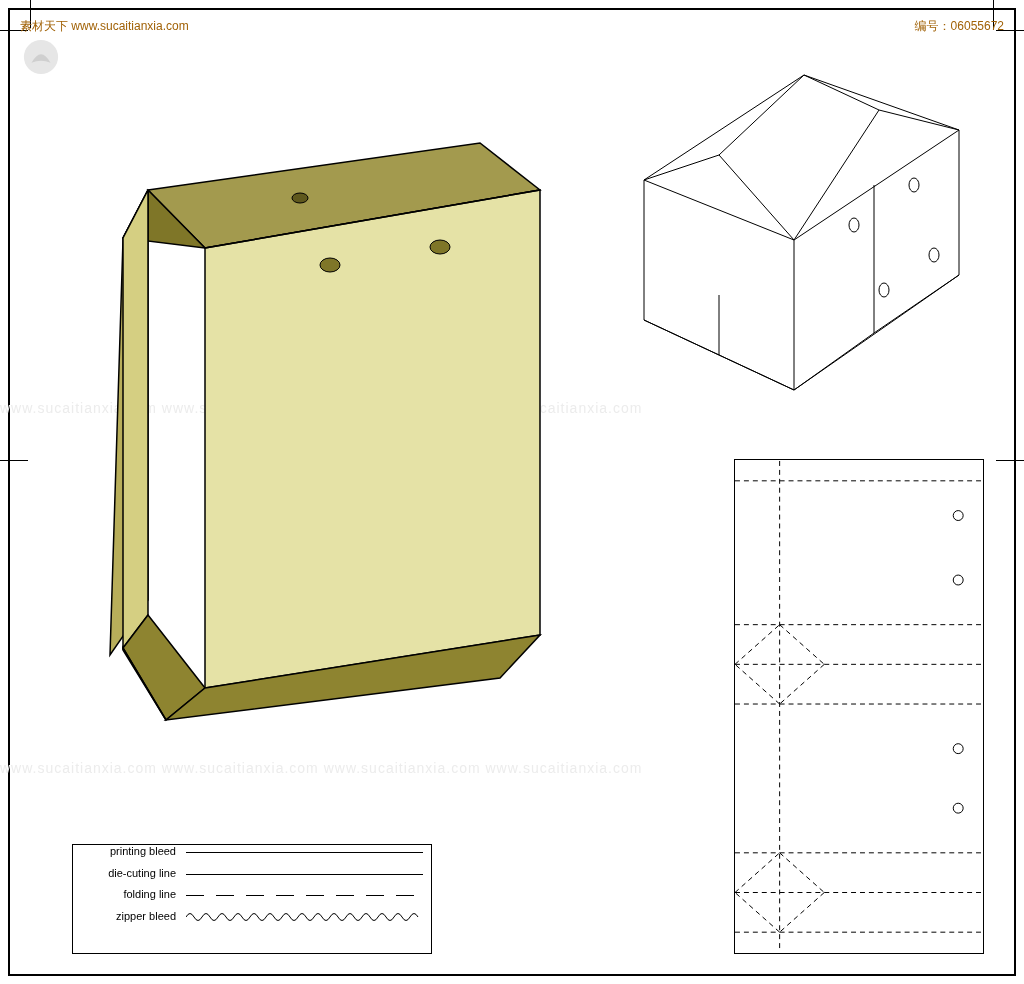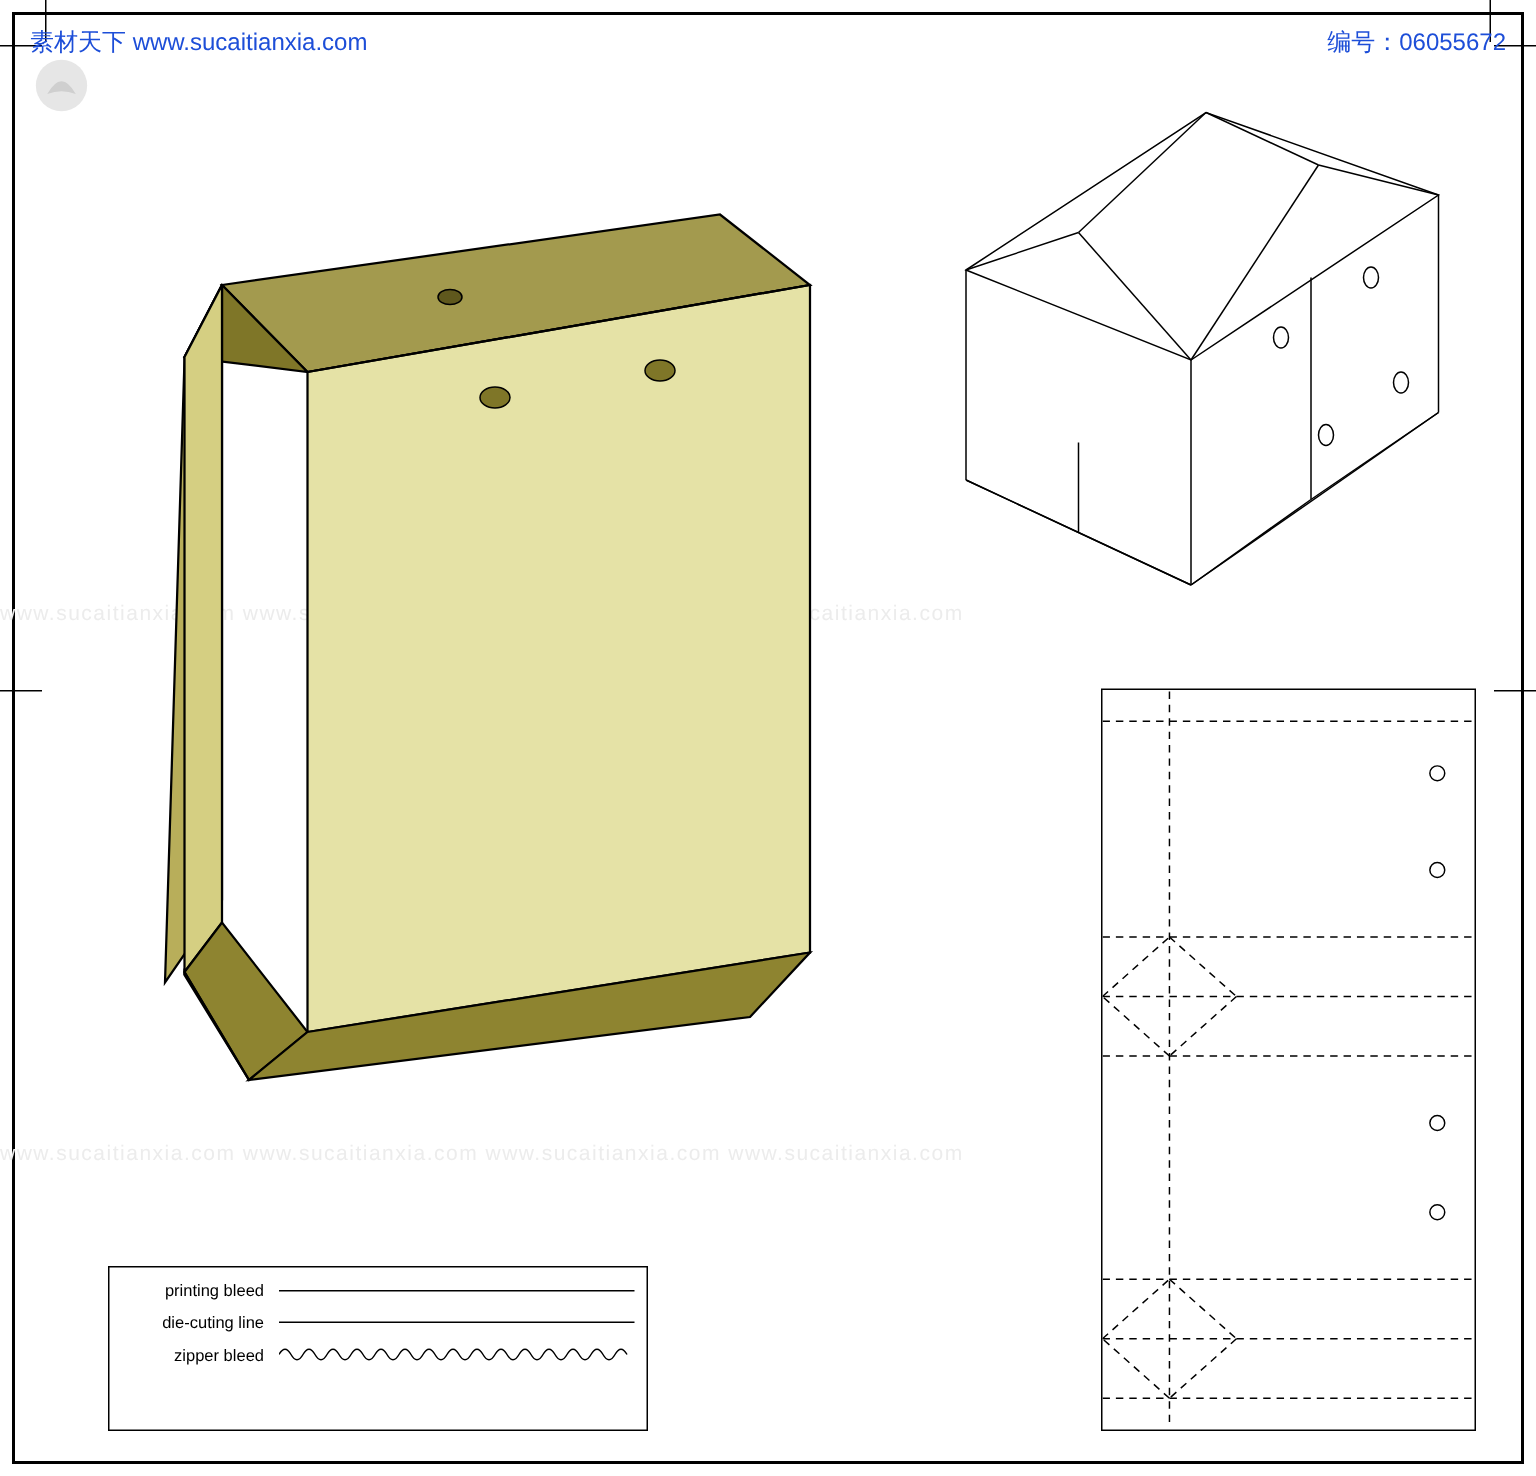--- a/index.html
+++ b/index.html
@@ -24,22 +24,22 @@
     background: #000;
   }
   .crop-h { height: 1px; width: 30px; }
   .crop-v { width: 1px; height: 30px; }
 
   .watermark-top {
     position: absolute;
     top: 18px;
     left: 20px;
     right: 20px;
-    font-size: 16px;
-    color: #1d4ed8;
+    font-size: 12px;
+    color: #a16207;
     display: flex;
     justify-content: space-between;
     z-index: 50;
   }
   .wm-logo {
     position: absolute;
     top: 38px;
     left: 22px;
     width: 38px;
     height: 38px;
@@ -63,21 +63,21 @@
     bottom: 30px;
     width: 360px;
     height: 110px;
     border: 1px solid #000;
     font-size: 11px;
     z-index: 10;
     background: #fff;
   }
   .legend-row {
     display: flex;
-    align-items: flex-end;
+    align-items: flex-start;
     height: 20%;
     padding: 0 8px;
   }
   .legend-label {
     width: 105px;
     text-align: right;
     padding-right: 10px;
   }
   .legend-line {
     flex: 1;
@@ -245,20 +245,24 @@
 <div class="legend">
   <div class="legend-row">
     <div class="legend-label">printing bleed</div>
     <div class="legend-line line-solid"></div>
   </div>
   <div class="legend-row">
     <div class="legend-label">die-cuting line</div>
     <div class="legend-line line-solid"></div>
   </div>
   <div class="legend-row">
+    <div class="legend-label">folding line</div>
+    <div class="legend-line line-dash-long"></div>
+  </div>
+  <div class="legend-row">
     <div class="legend-label">zipper bleed</div>
     <div class="legend-line line-zig">
       <svg width="100%" height="14">
           <path d="M0 7 Q4 0 8 7 T16 7 T24 7 T32 7 T40 7 T48 7 T56 7 T64 7 T72 7 T80 7 T88 7 T96 7 T104 7 T112 7 T120 7 T128 7 T136 7 T144 7 T152 7 T160 7 T168 7 T176 7 T184 7 T192 7 T200 7 T208 7 T216 7 T224 7 T232 7" fill="none" stroke="#000" stroke-width="1"></path>
         </svg>
     </div>
   </div>
 </div>
 
 </body></html>

